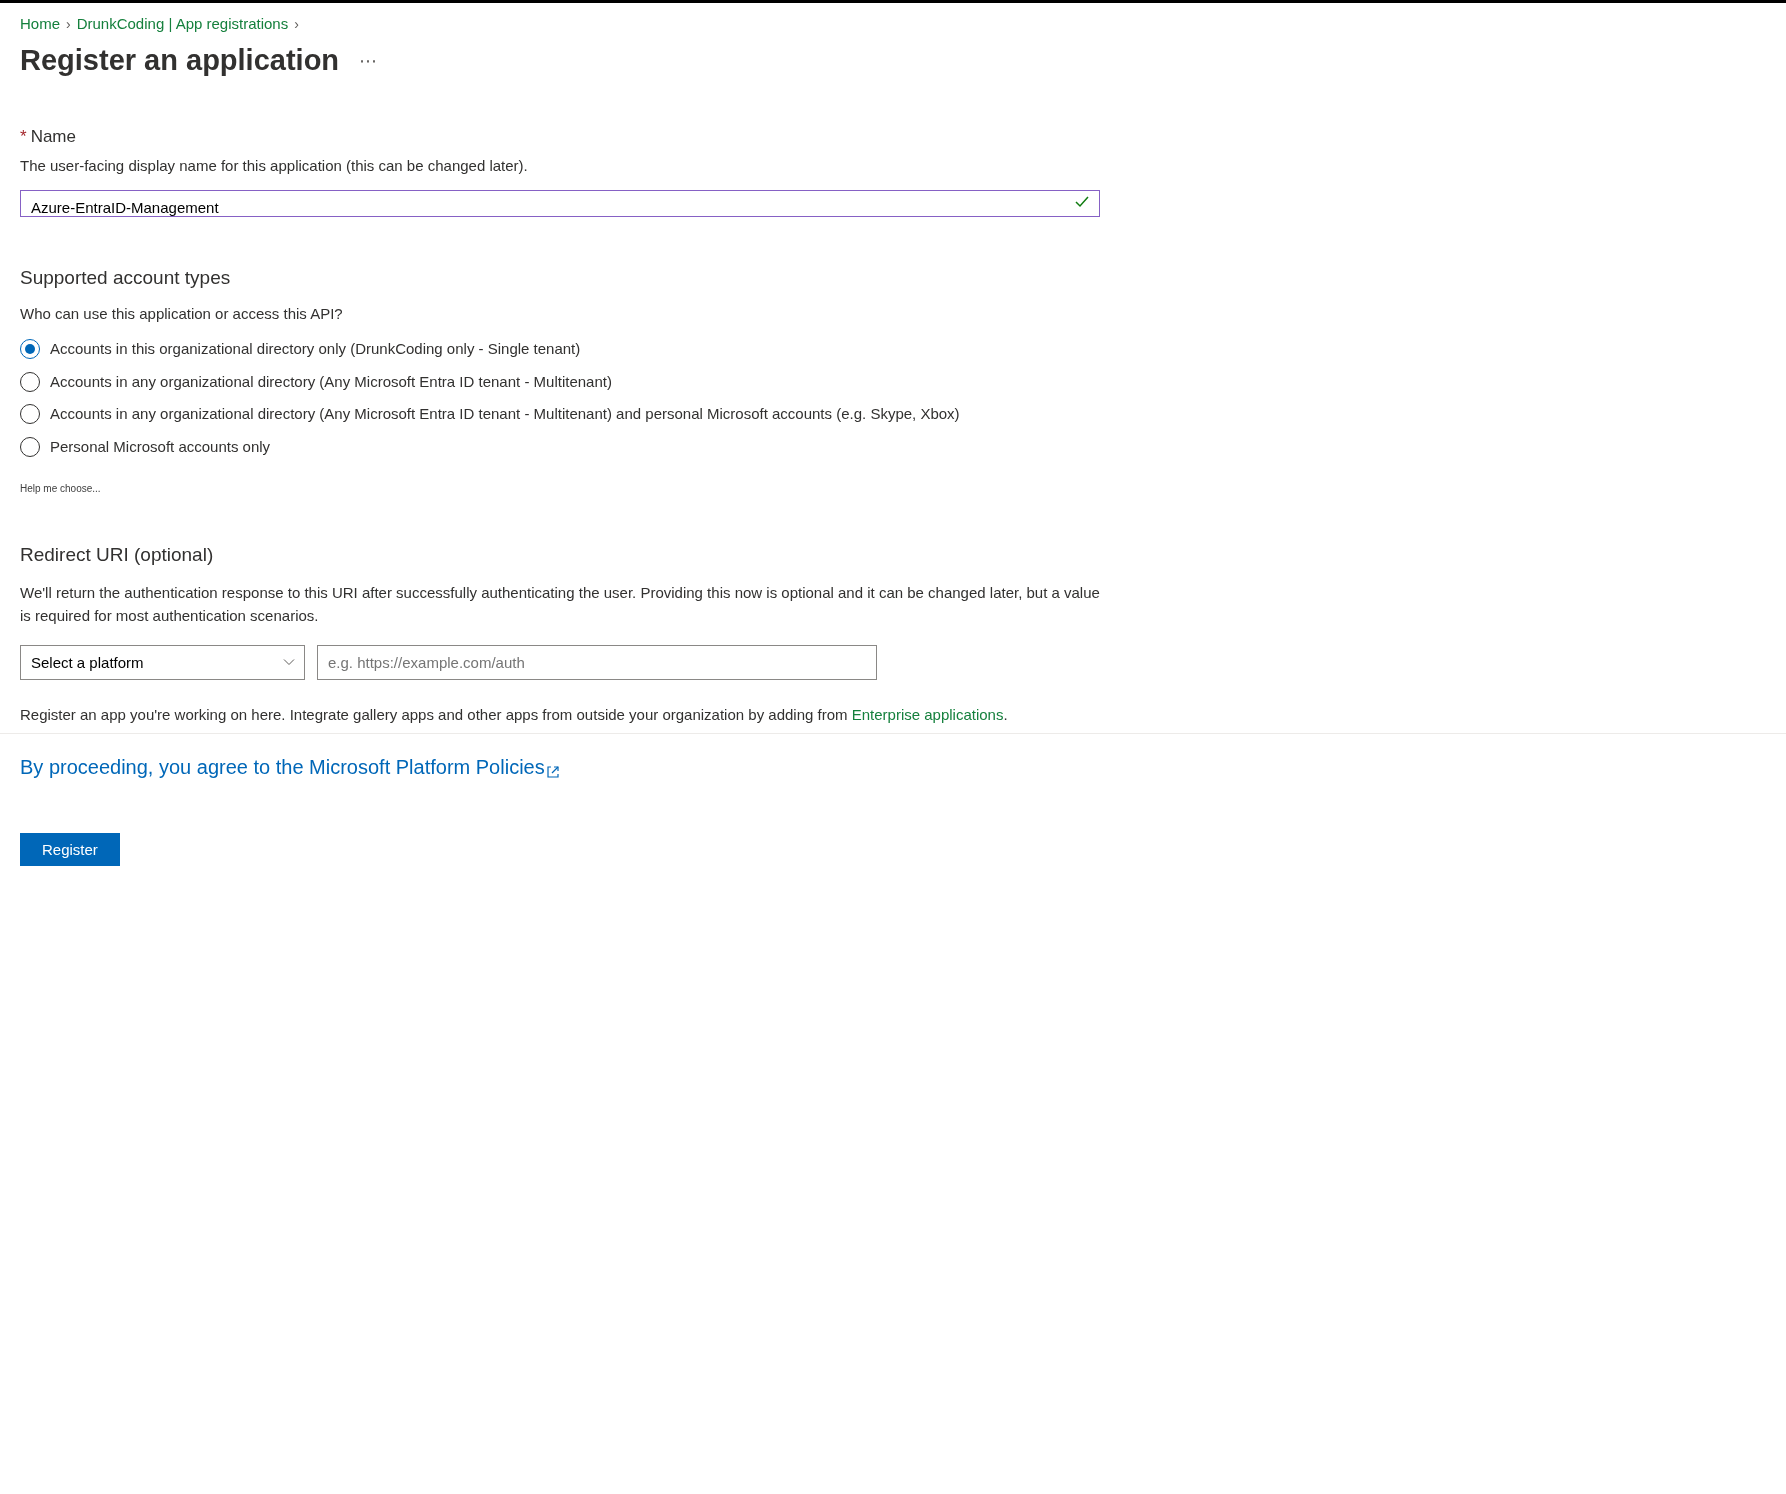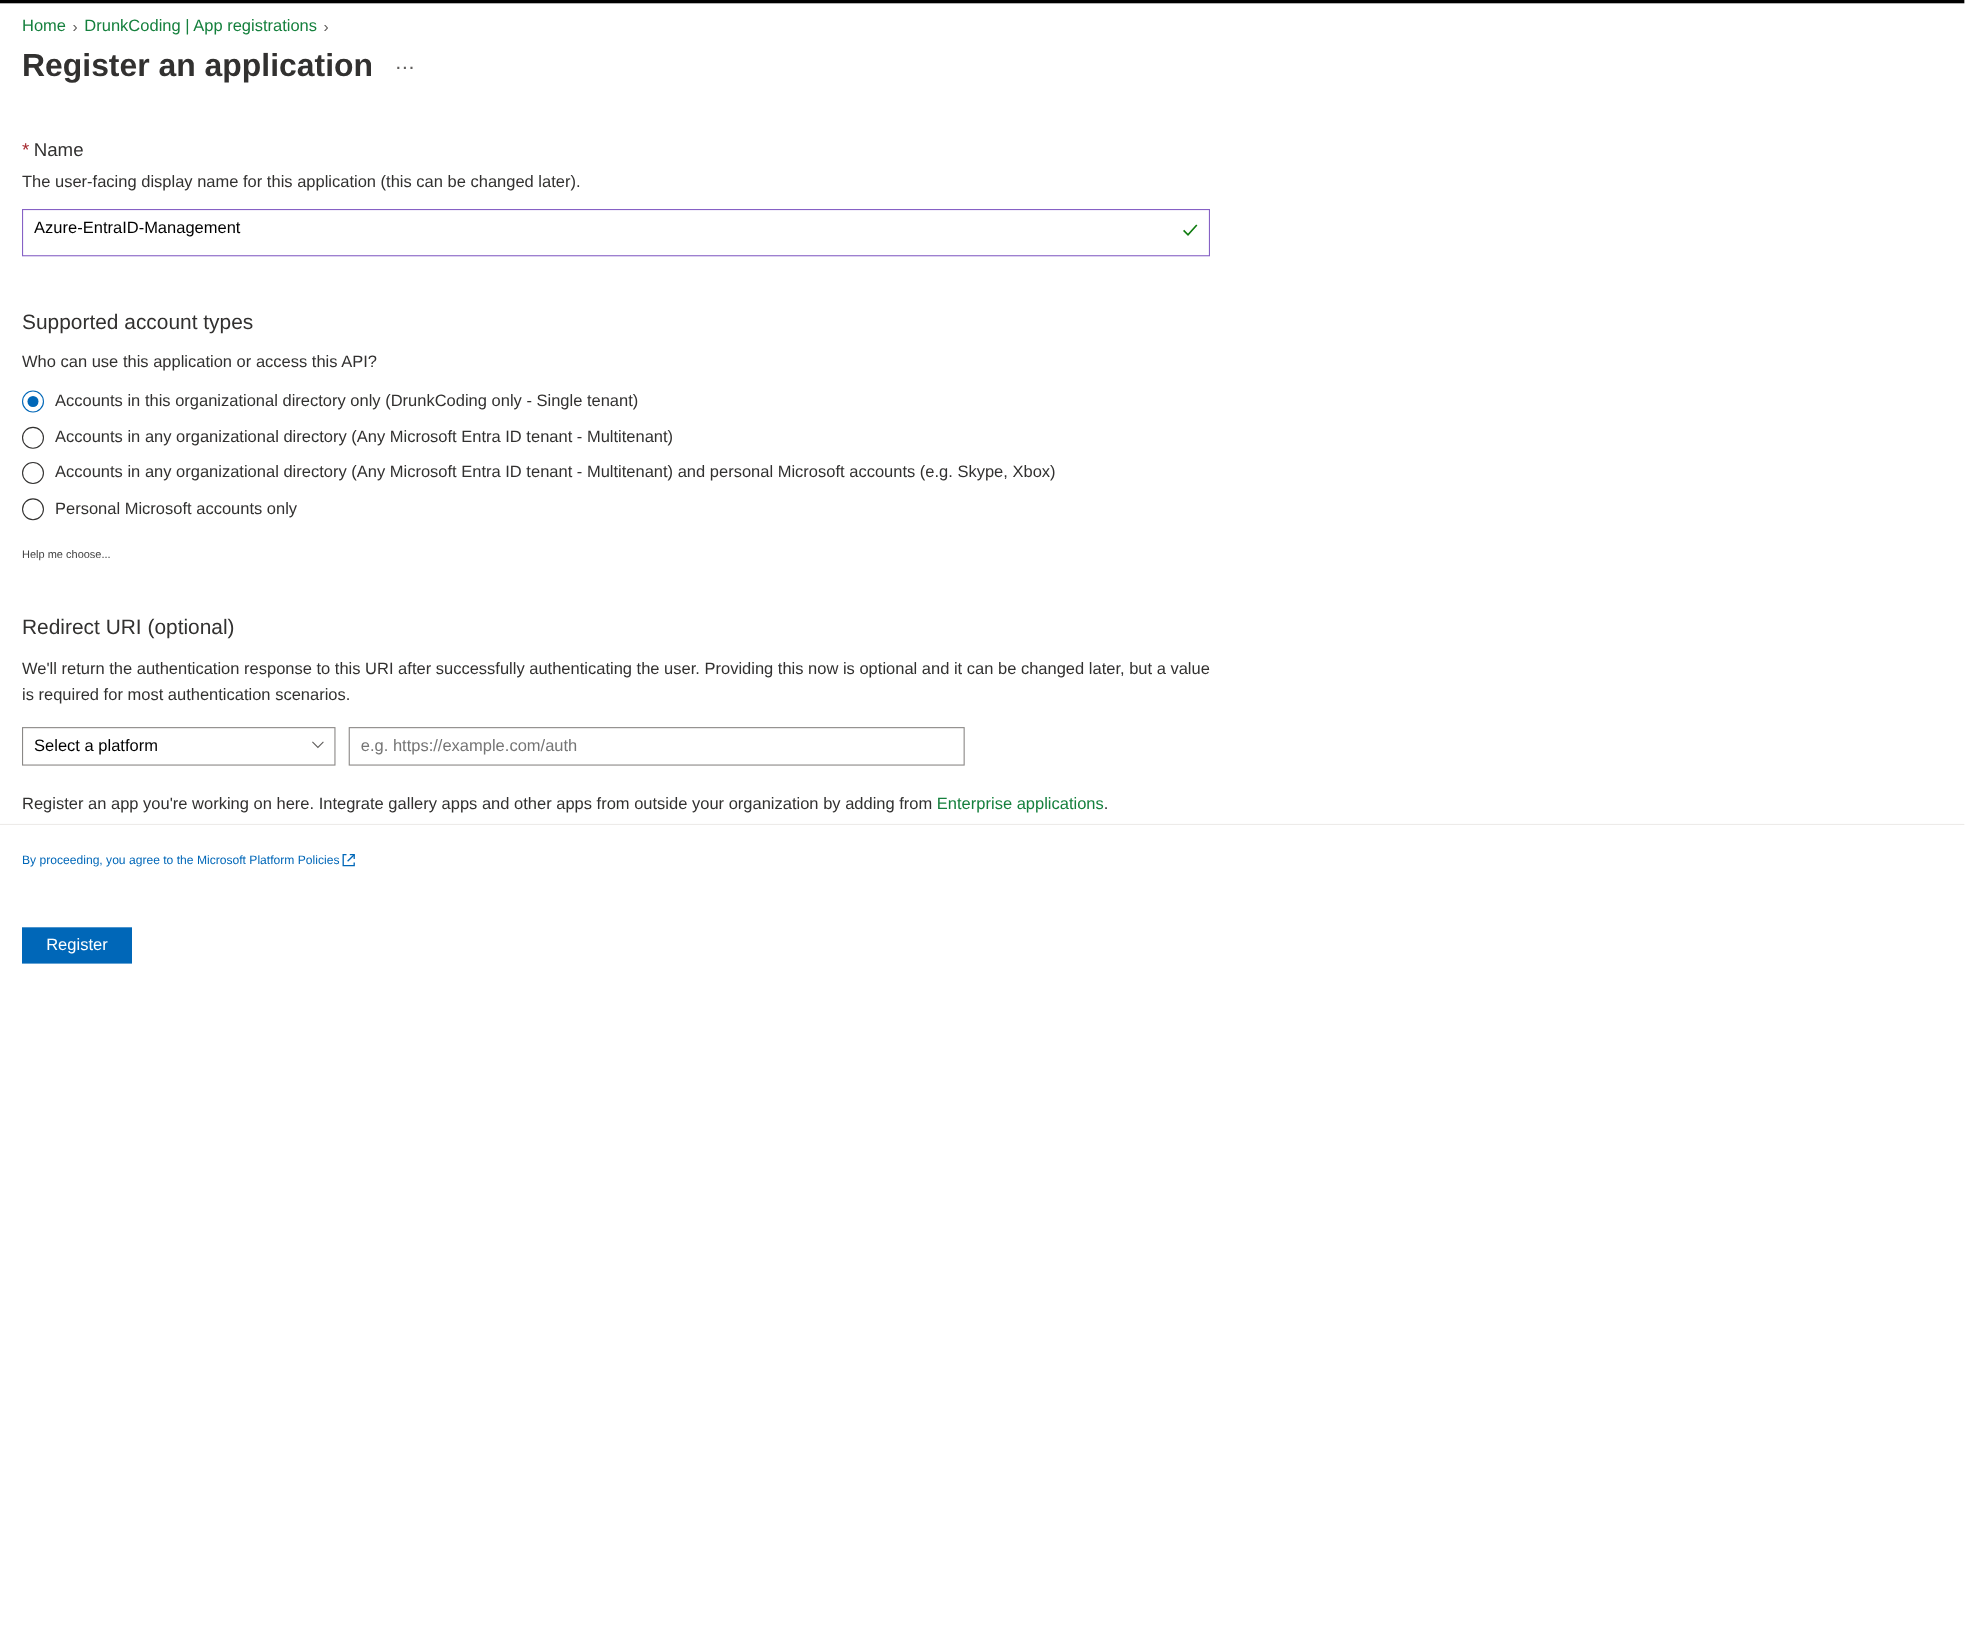--- a/index.html
+++ b/index.html
@@ -16,21 +16,21 @@
     .breadcrumb .chev { color: #605e5c; font-size: 14px; }
     .page-title-row { display: flex; align-items: center; gap: 20px; margin-bottom: 50px; }
     h1 { font-size: 29px; font-weight: 600; }
     .more-dots { color: #605e5c; font-size: 18px; letter-spacing: 1px; cursor: pointer; }
     .field-label { font-size: 17px; margin-bottom: 10px; }
     .req { color: #a4262c; margin-right: 4px; }
     .desc { color: #323130; font-size: 15px; margin-bottom: 16px; }
     .input-wrap { position: relative; width: 100%; max-width: 1080px; margin-bottom: 50px; }
     .text-input {
       width: 100%;
-      padding: 8px 36px 16px 10px;
+      padding: 8px 36px 0 10px;
       border: 1px solid #8661c5;
       font-size: 15px;
       outline: none;
       font-family: inherit;
     }
     .check-icon {
       position: absolute;
       right: 10px;
       top: 50%;
       transform: translateY(-50%);
@@ -82,21 +82,21 @@
     .uri-input {
       width: 560px;
       padding: 8px 10px;
       border: 1px solid #8a8886;
       font-size: 15px;
       font-family: inherit;
     }
     .note-line { font-size: 15px; margin-bottom: 0; max-width: 1150px; }
     .note-line a { color: #15803d; text-decoration: none; }
     .divider { border: none; border-top: 1px solid #edebe9; margin: 10px -20px 22px -20px; }
-    .policy-link { color: #0067b8; text-decoration: none; font-size: 11px; display: inline-flex; align-items: center; gap: 1px; margin-bottom: 22px; }
+    .policy-link { color: #0067b8; text-decoration: none; font-size: 20px; display: inline-flex; align-items: center; gap: 1px; margin-bottom: 22px; }
     .ext-icon { width: 14px; height: 14px; }
     .register-btn {
       background: #0067b8;
       color: #fff;
       border: none;
       padding: 8px 22px;
       font-size: 15px;
       cursor: pointer;
       font-family: inherit;
       margin-top: 32px;

